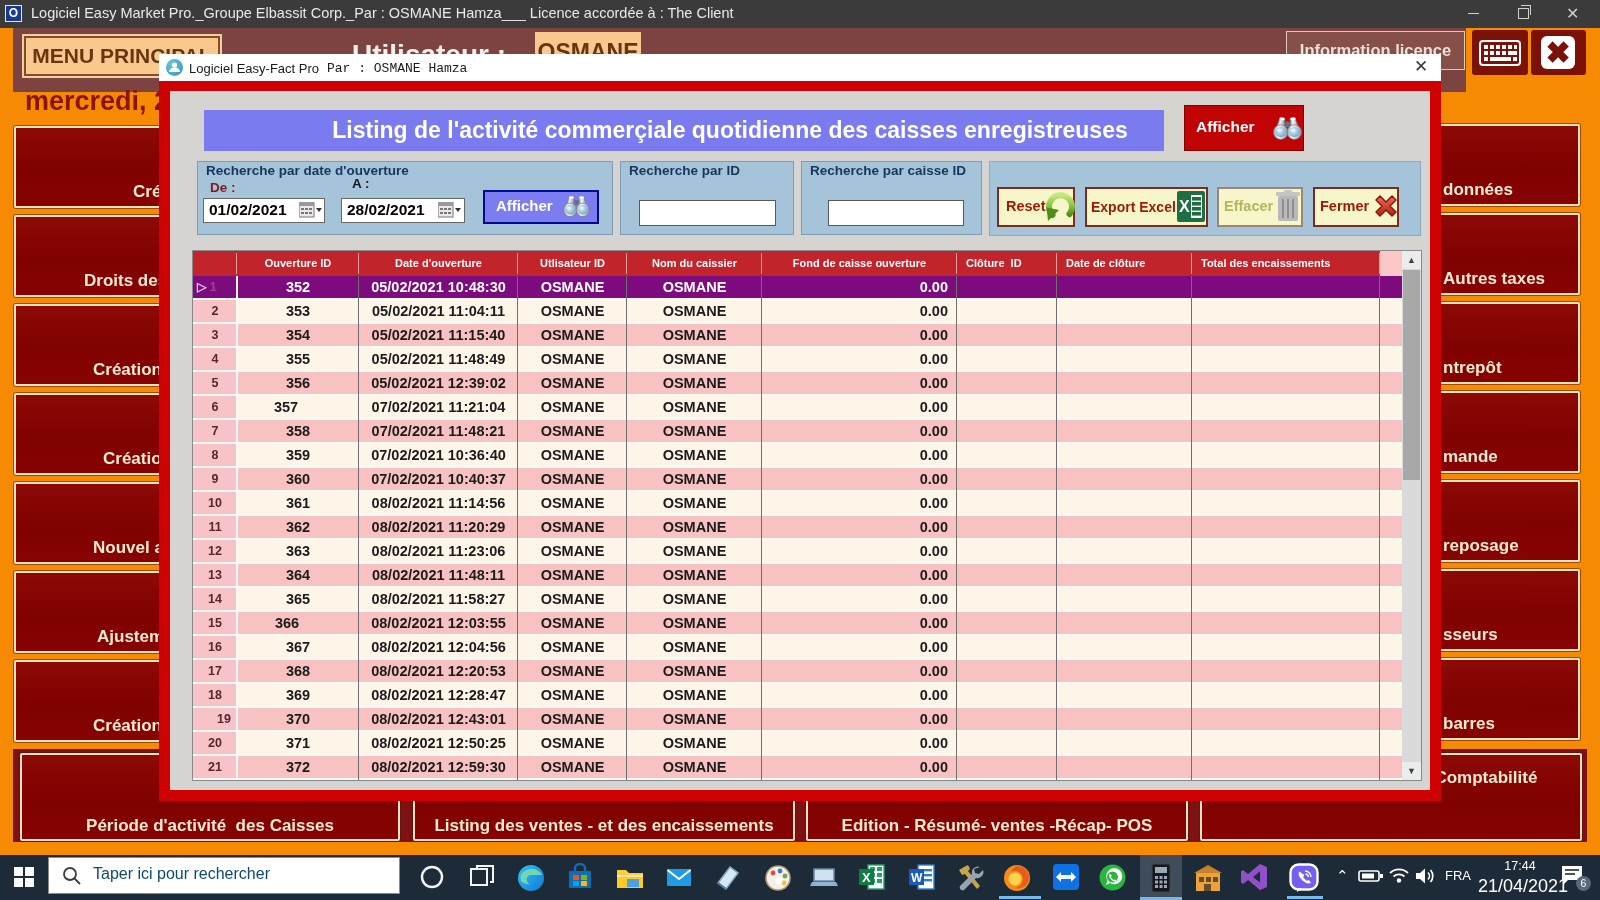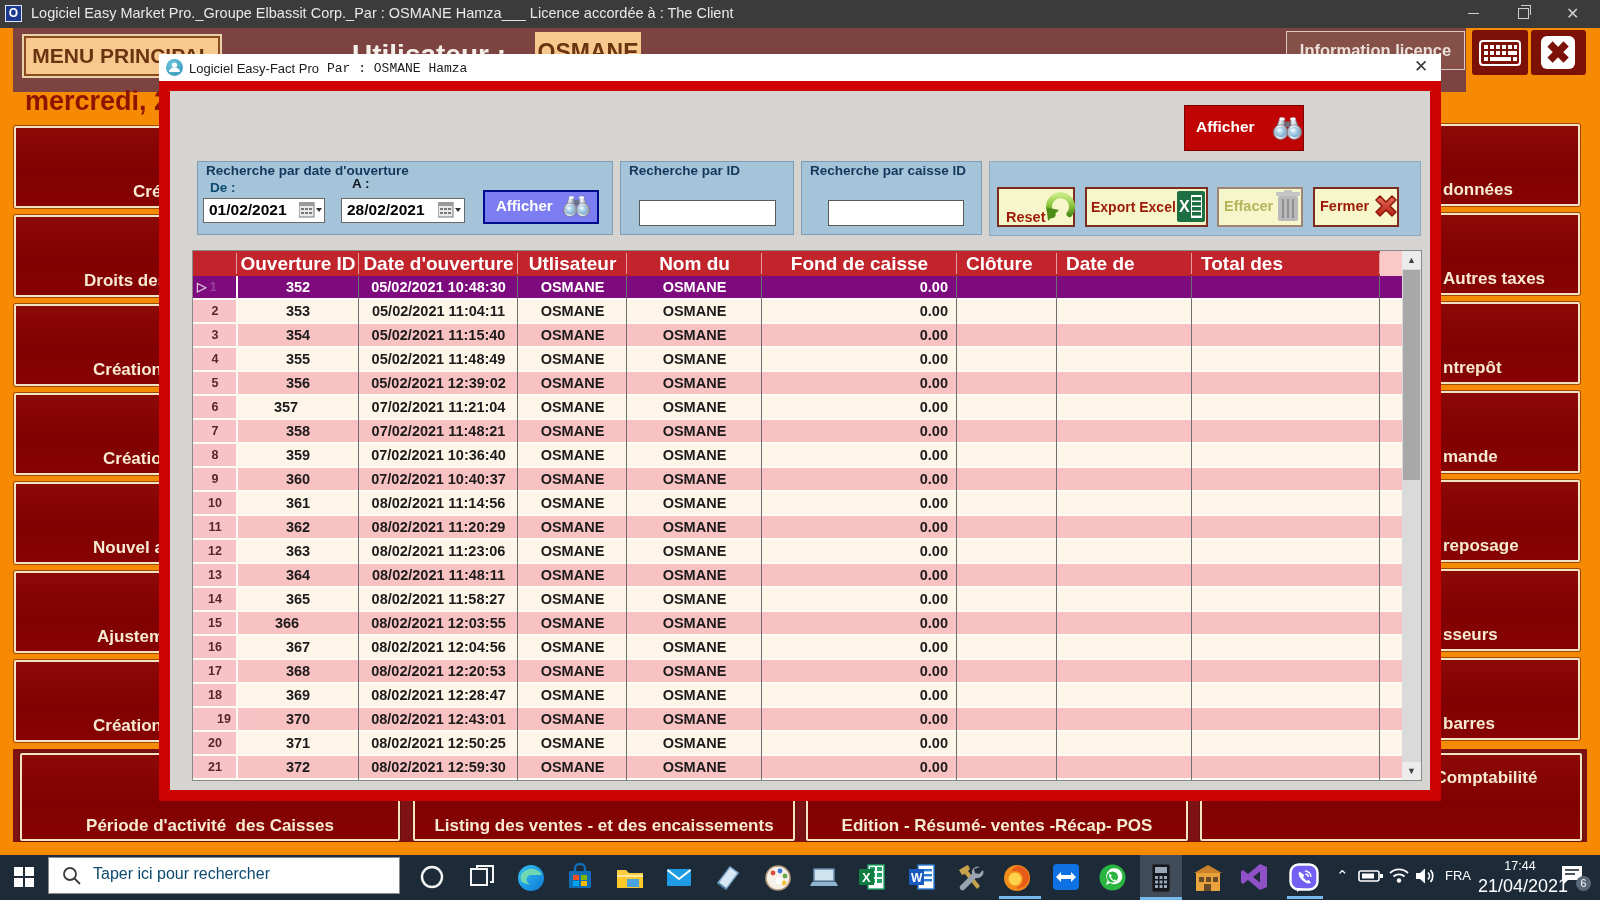--- a/index.html
+++ b/index.html
@@ -1,19 +1,19 @@
 <!DOCTYPE html>
 <html><head><meta charset="utf-8">
 <style>
 html,body{margin:0;padding:0;width:1600px;height:900px;overflow:hidden;
  font-family:"Liberation Sans",sans-serif;-webkit-font-smoothing:antialiased;}
 #scene{position:absolute;left:0;top:0;width:1600px;height:900px;background:#f68a02;}
 .rc{position:absolute;height:24px;line-height:23px;font-size:14.5px;font-weight:700;}
 .rn{position:absolute;height:24px;line-height:22px;font-size:12.5px;font-weight:700;text-align:center;border-bottom:2px solid #fbfaf4;box-sizing:border-box;}
-.hc{position:absolute;top:251px;height:25px;line-height:25px;font-size:19px;font-weight:700;color:#fff;text-align:center;}
+.hc{position:absolute;top:251px;height:25px;line-height:25px;font-size:11px;font-weight:700;color:#fff;text-align:center;}
 .abtn{position:absolute;background:linear-gradient(180deg,#8c0a06 0%,#800101 55%,#870303 100%);border:2px solid #f3e3c2;border-radius:2px;box-sizing:border-box;box-shadow:0 0 0 1px rgba(90,20,10,.55);}
 .albl{position:absolute;color:#f7ead2;font-size:17px;font-weight:700;white-space:nowrap;}
 .gbt{position:absolute;top:163px;font-size:13.5px;font-weight:700;color:#16365c;white-space:nowrap;}
 .gb{position:absolute;background:#a6c4d9;border:1px solid #7e9cb4;box-sizing:border-box;}
 .actb{position:absolute;top:187px;height:40px;background:#f6f6ca;border:2px solid #7b2b20;box-sizing:border-box;}
 .tray{color:#fff;position:absolute;font-size:13px;}
 </style></head>
 <body>
 <div id="scene">
 
@@ -104,20 +104,21 @@
 <svg style="position:absolute;left:166px;top:59px;" width="17" height="17" viewBox="0 0 17 17">
       <circle cx="8.5" cy="6" r="2.6" fill="#fff"></circle>
       <path d="M3 13 a5.5 4.5 0 0 1 11 0 Z" fill="#fff"></path>
     </svg>
 <div style="position:absolute;left:189px;top:61px;color:#1b1b1b;font-size:13px;">Logiciel Easy-Fact Pro</div>
 <div style="position:absolute;left:327px;top:61px;color:#1b1b1b;font-size:13px;font-family:Liberation Mono, monospace;">Par : OSMANE Hamza</div>
 <div style="position:absolute;left:1414px;top:56px;color:#3a3a3a;font-size:17px;">✕</div>
 
 <div style="position:absolute;left:159px;top:81px;width:1282px;height:720px;background:#d6d4d0;border:11px solid #ce0202;border-top-width:10px;box-sizing:border-box;"></div>
 
+<div style="position:absolute;left:204px;top:110px;width:960px;height:41px;background:#7b7bf0;color:#fff;font-weight:700;font-size:23px;text-align:center;line-height:40px;text-indent:92px;">Listing de l'activité commerçiale quotidienne des caisses enregistreuses</div>
 
 <div style="position:absolute;left:1184px;top:105px;width:120px;height:46px;background:#c00404;border:1px solid #7e0000;box-sizing:border-box;"></div>
 <div style="position:absolute;left:1196px;top:118px;color:#fff;font-weight:700;font-size:15.5px;">Afficher</div>
 <div style="position:absolute;left:1272px;top:116px;"><svg width="31" height="24" viewBox="0 0 34 26">
 <defs>
 <linearGradient id="sil" x1="0" y1="0" x2="1" y2="0">
             <stop offset="0" stop-color="#9aa0ac"></stop>
             <stop offset=".35" stop-color="#f4f6f8"></stop>
             <stop offset=".7" stop-color="#c2c8d2"></stop>
             <stop offset="1" stop-color="#8a909c"></stop>
@@ -143,21 +144,21 @@
 
 <div class="gb" style="left:197px;top:161px;width:416px;height:74px;"></div>
 <div class="gb" style="left:620px;top:161px;width:174px;height:74px;"></div>
 <div class="gb" style="left:801px;top:161px;width:181px;height:74px;"></div>
 <div class="gb" style="left:989px;top:161px;width:432px;height:75px;border:1px solid #8ea8bc;"></div>
 
 <div class="gbt" style="left:206px;">Recherche par date d'ouverture</div>
 <div class="gbt" style="left:629px;">Recherche par ID</div>
 <div class="gbt" style="left:810px;">Recherche par caisse ID</div>
 
-<div class="gbt" style="left:210px;top:180px;color:#0c4a6e;">De :</div>
+<div class="gbt" style="left:210px;top:180px;color:#7f1d1d;">De :</div>
 <div class="gbt" style="left:352px;top:176px;color:#101820;">A :</div>
 <div style="position:absolute;left:203px;top:198px;width:122px;height:25px;background:#fff;border:1px solid #686868;box-sizing:border-box;"></div>
 <div style="position:absolute;left:209px;top:201px;font-size:15.5px;font-weight:700;color:#000;">01/02/2021</div>
 <div style="position:absolute;left:341px;top:198px;width:124px;height:25px;background:#fff;border:1px solid #686868;box-sizing:border-box;"></div>
 <div style="position:absolute;left:347px;top:201px;font-size:15.5px;font-weight:700;color:#000;">28/02/2021</div>
 <svg style="position:absolute;left:299px;top:202px;" width="24" height="17" viewBox="0 0 24 17">
  <rect x="0" y="0" width="15" height="15" fill="#e9e9e9" stroke="#777" stroke-width="1"></rect>
  <rect x="0" y="0" width="15" height="4" fill="#9a9a9a"></rect>
  <g fill="#777">
         <rect x="2" y="6" width="3" height="2"></rect>
@@ -209,21 +210,21 @@
 <ellipse cx="8" cy="15.5" rx="2.4" ry="1.6" fill="#eaf5fc" opacity=".9"></ellipse>
 <ellipse cx="23" cy="15.5" rx="2.4" ry="1.6" fill="#eaf5fc" opacity=".9"></ellipse>
 <ellipse cx="11" cy="3" rx="3" ry="1.4" fill="#fdfdfe"></ellipse>
 <ellipse cx="23" cy="3" rx="3" ry="1.4" fill="#fdfdfe"></ellipse>
 </svg></div>
 
 <div style="position:absolute;left:639px;top:200px;width:137px;height:26px;background:#fff;border:1px solid #5a5a5a;box-sizing:border-box;"></div>
 <div style="position:absolute;left:828px;top:200px;width:136px;height:26px;background:#fff;border:1px solid #5a5a5a;box-sizing:border-box;"></div>
 
 <div class="actb" style="left:997px;width:78px;"></div>
-<div style="position:absolute;left:1006px;top:209px;color:#9c1a06;font-weight:700;font-size:14.5px;">Reset</div>
+<div style="position:absolute;left:1006px;top:198px;color:#9c1a06;font-weight:700;font-size:14.5px;">Reset</div>
 <svg style="position:absolute;left:1046px;top:189px;" width="30" height="33" viewBox="0 0 30 33">
  <defs>
         <linearGradient id="grn" x1="0" y1="0" x2="0" y2="1">
           <stop offset="0" stop-color="#c6e882"></stop>
           <stop offset=".5" stop-color="#8cc63f"></stop>
           <stop offset="1" stop-color="#4e8d18"></stop>
         </linearGradient>
       </defs>
  <path d="M6.5 26 a11.5 11.5 0 1 1 17 -1" fill="none" stroke="url(#grn)" stroke-width="6" stroke-linecap="round"></path>
  <path d="M13 21 L2 32 L0.5 18.5 Z" fill="#4e8d18"></path>

